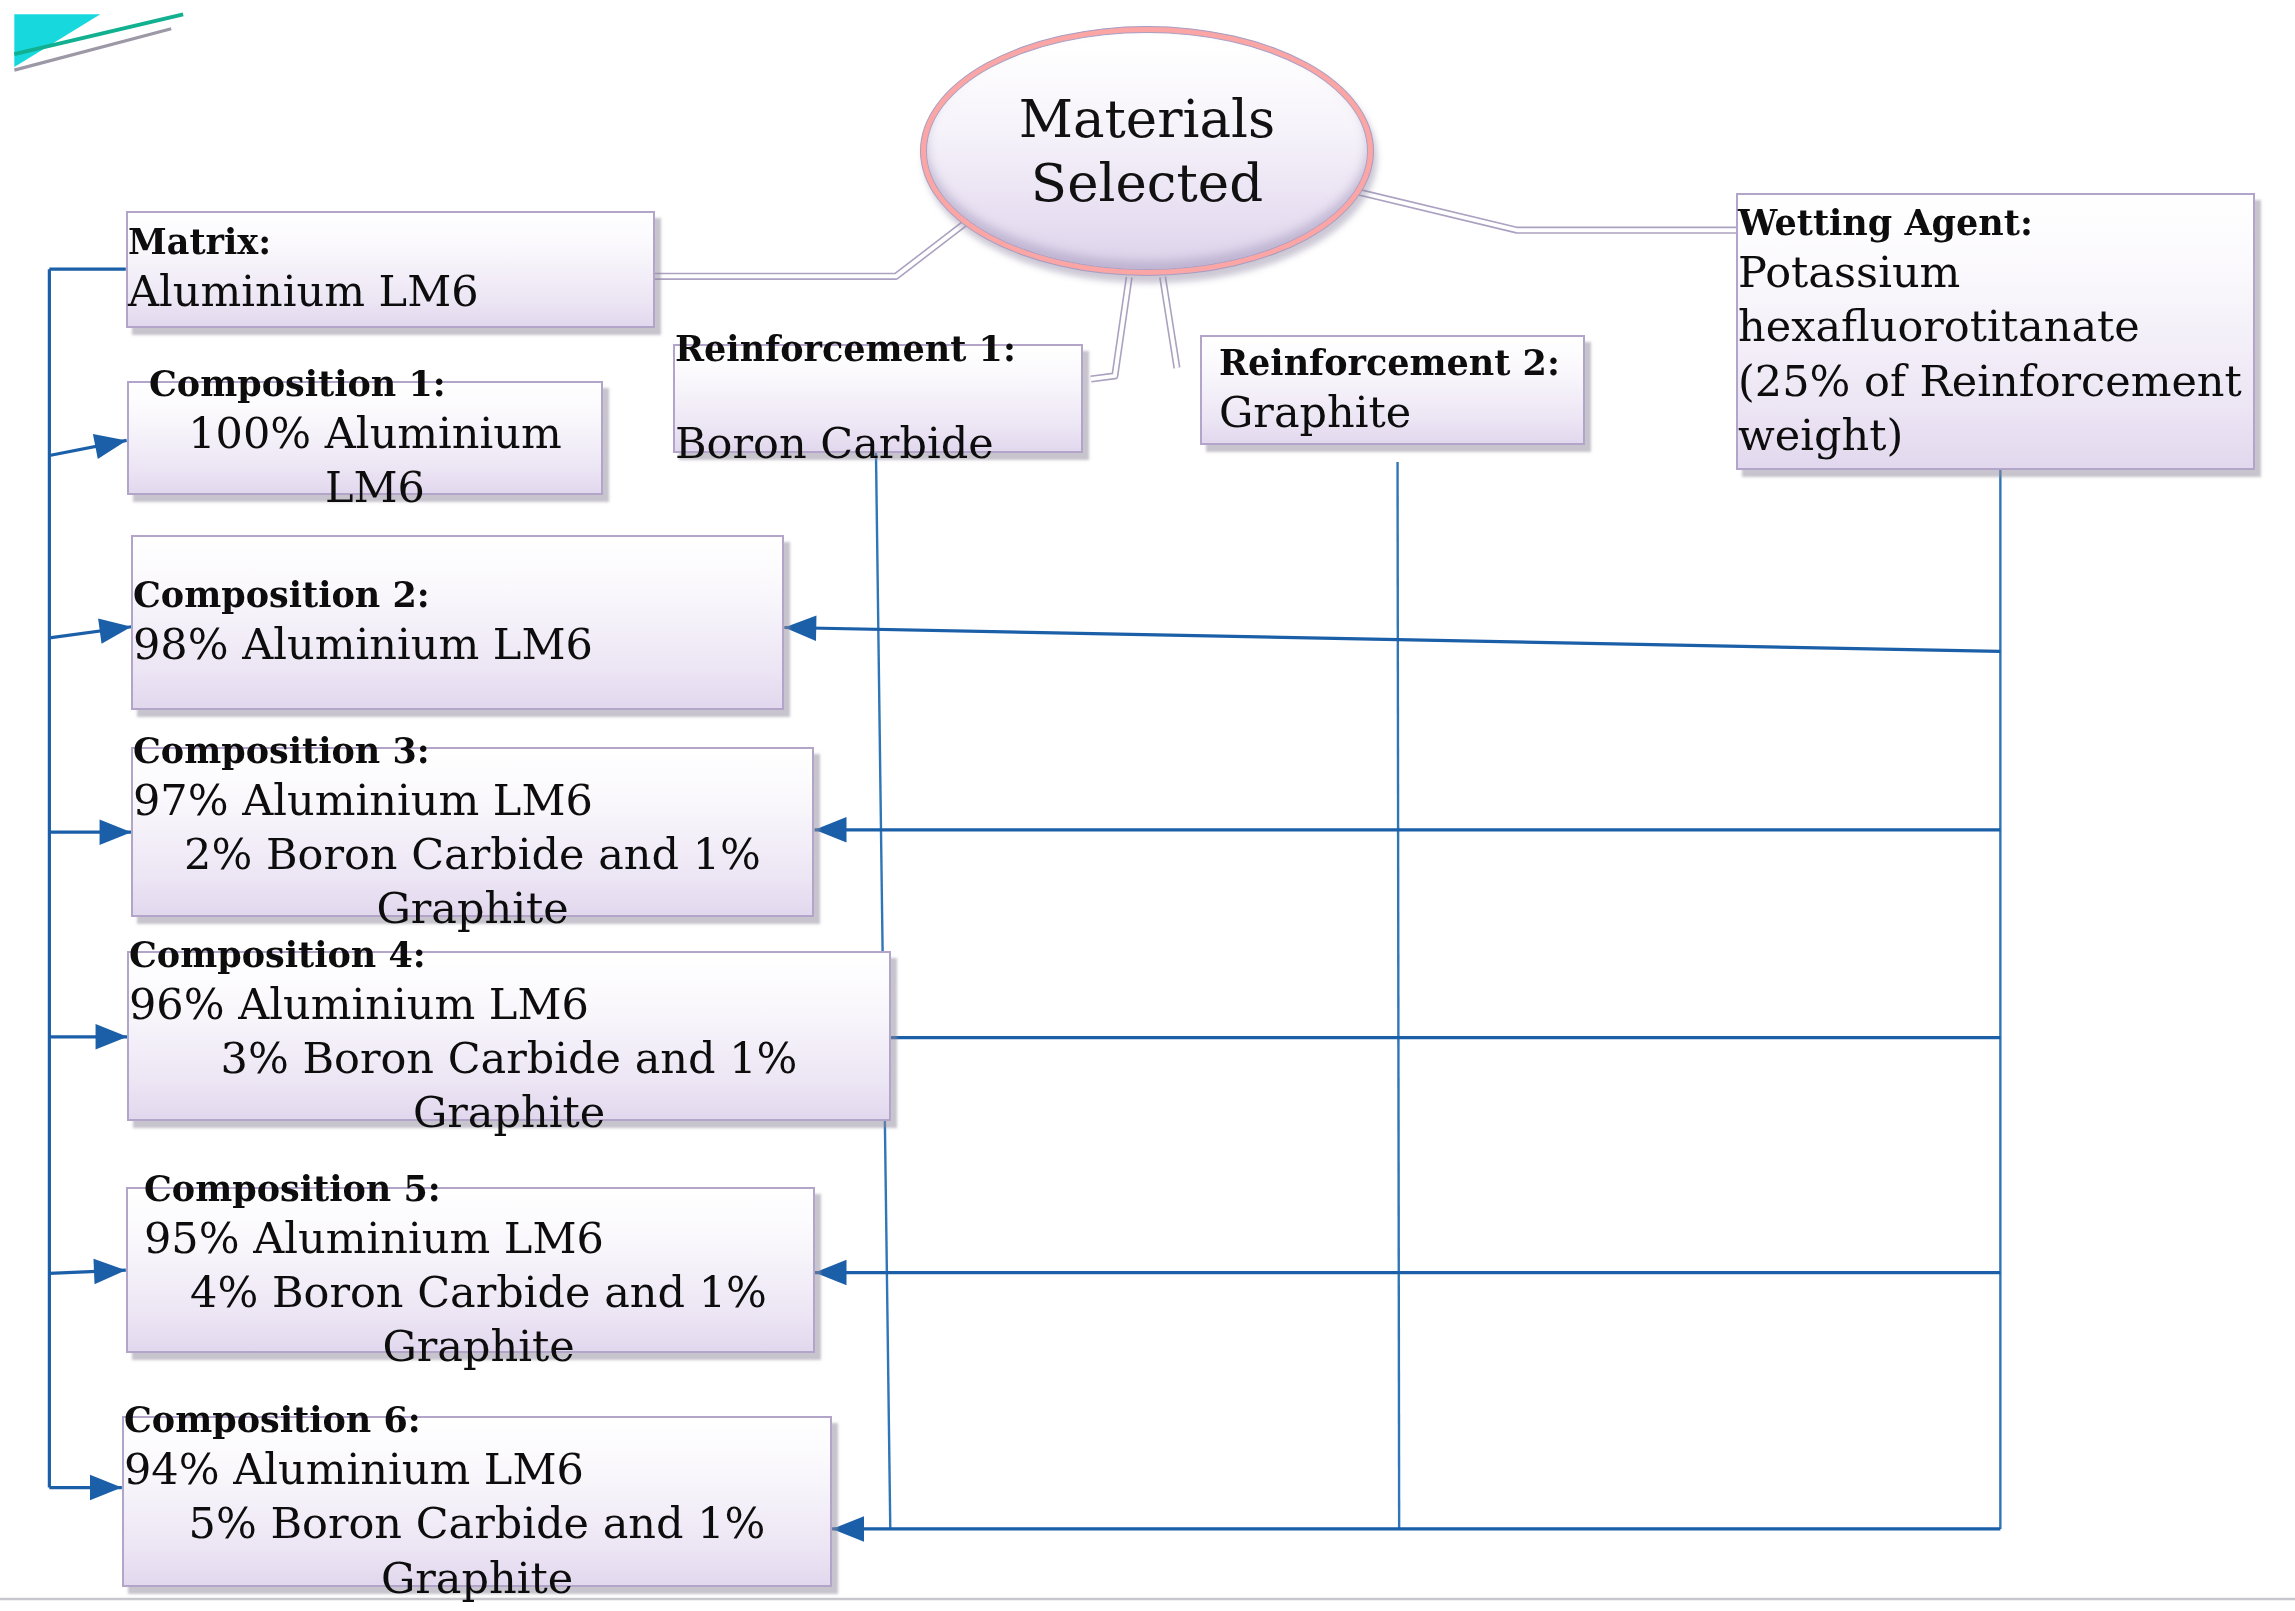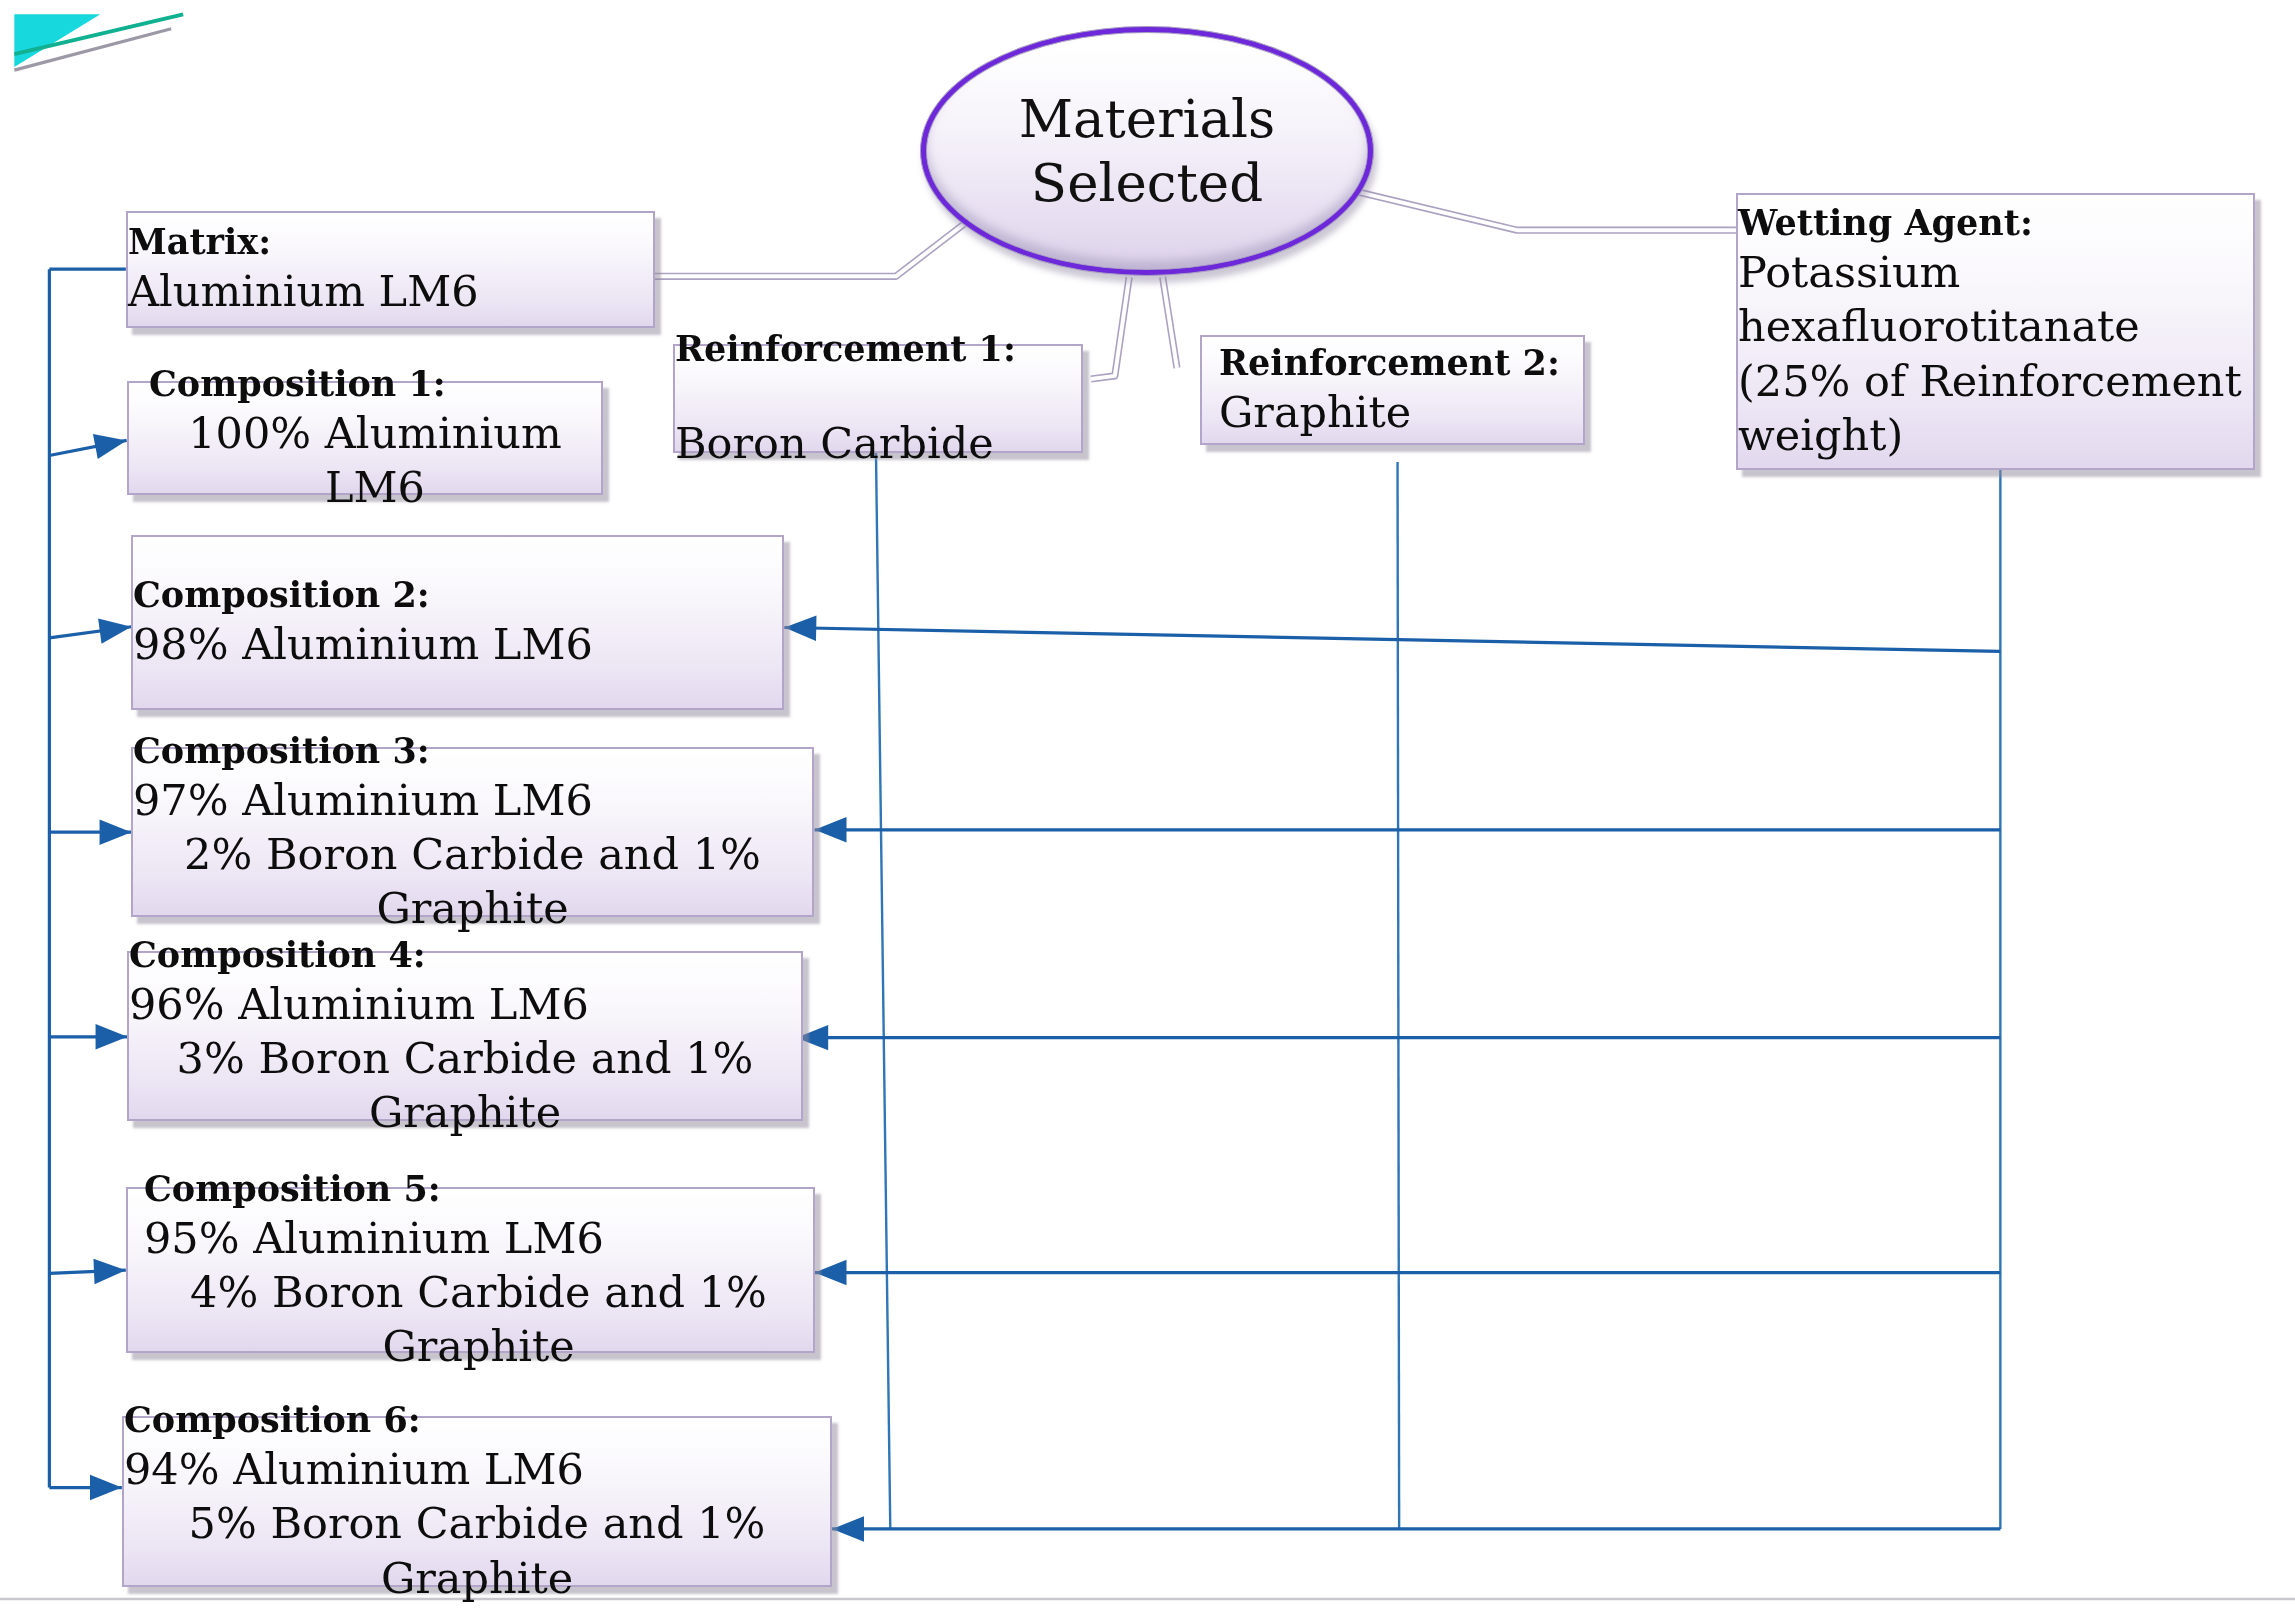--- a/index.html
+++ b/index.html
@@ -16,21 +16,21 @@
     display:flex;flex-direction:column;align-items:flex-start;justify-content:center;
     text-align:center;color:#0d0d0d;
   }
   .box .title{font-weight:bold;font-size:35px;line-height:1.26;}
   .box .bline{font-weight:normal;font-size:43px;line-height:1.26;}
 
   .ellipse-outer{
     position:absolute;z-index:1;box-sizing:border-box;
     left:920px;top:26px;width:454px;height:250px;
     border:1.6px solid #a79dc2;border-radius:50%;
-    background:#6d28d9;padding:4.8px;
+    background:#fca5a5;padding:4.8px;
     box-shadow:3.2px 7.2px 6.4px rgba(140,130,160,0.45);
   }
   .ellipse-inner{
     box-sizing:border-box;width:100%;height:100%;
     border:1.6px solid #aaa0c4;border-radius:50%;
     background:linear-gradient(180deg,#ffffff 6%,#f6f3fa 40%,#e7def1 80%,#ddd2ea 100%);
     box-shadow:inset 0 -8px 9.6px rgba(160,150,185,0.50);
     display:flex;flex-direction:column;align-items:center;justify-content:center;
     text-align:center;color:#111111;
   }
@@ -106,21 +106,21 @@
     <div class="title">Composition 2:</div>
     <div class="bline">98% Aluminium LM6</div>
   </div>
 
   <div class="box" style="left:131px;top:747px;width:683px;height:170px;">
     <div class="title">Composition 3:</div>
     <div class="bline">97% Aluminium LM6</div>
     <div class="bline">2% Boron Carbide and 1% Graphite</div>
   </div>
 
-  <div class="box" style="left:127px;top:951px;width:676px;height:170px;">
+  <div class="box" style="left:127px;top:951px;width:764px;height:170px;">
     <div class="title">Composition 4:</div>
     <div class="bline">96% Aluminium LM6</div>
     <div class="bline">3% Boron Carbide and 1% Graphite</div>
   </div>
 
   <div class="box" style="left:126px;top:1187px;width:689px;height:166px;padding-left:16px;">
     <div class="title">Composition 5:</div>
     <div class="bline">95% Aluminium LM6</div>
     <div class="bline">4% Boron Carbide and 1% Graphite</div>
   </div>

